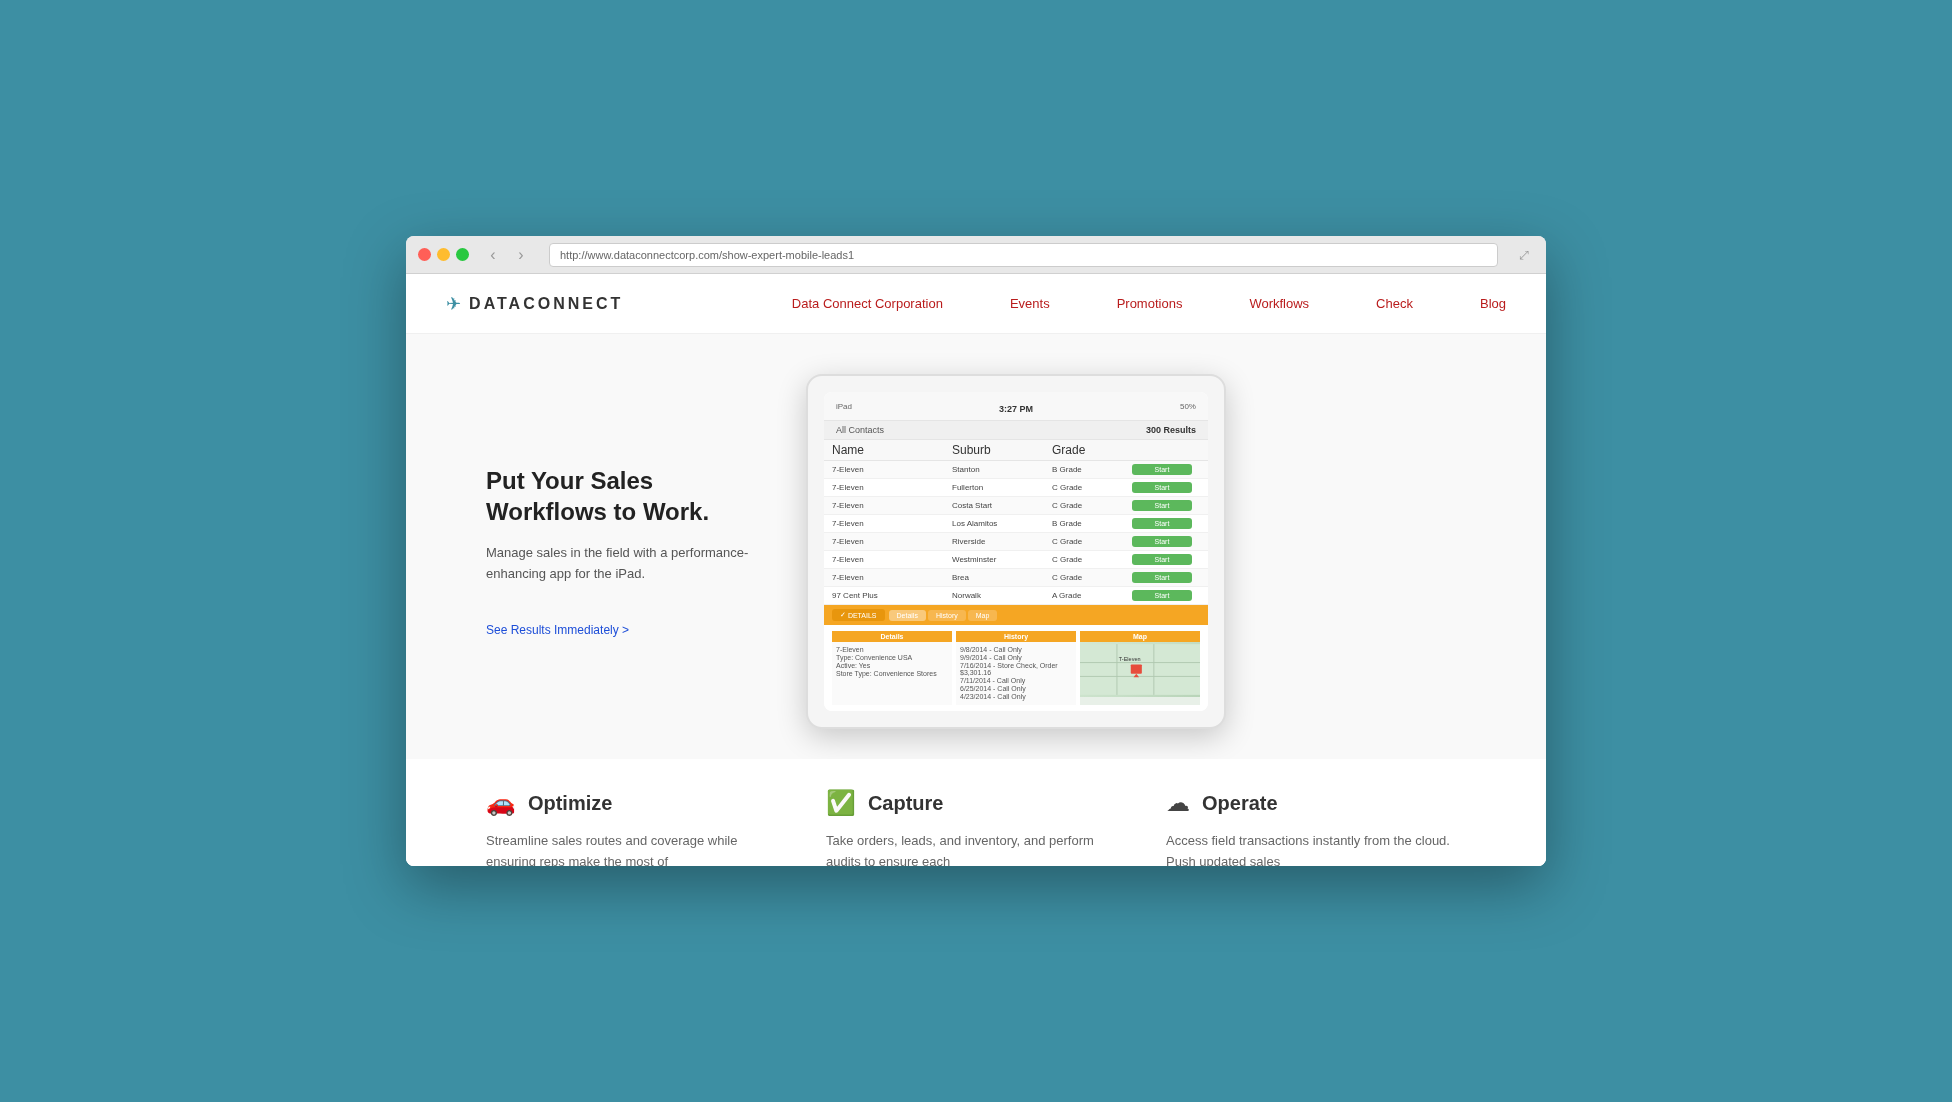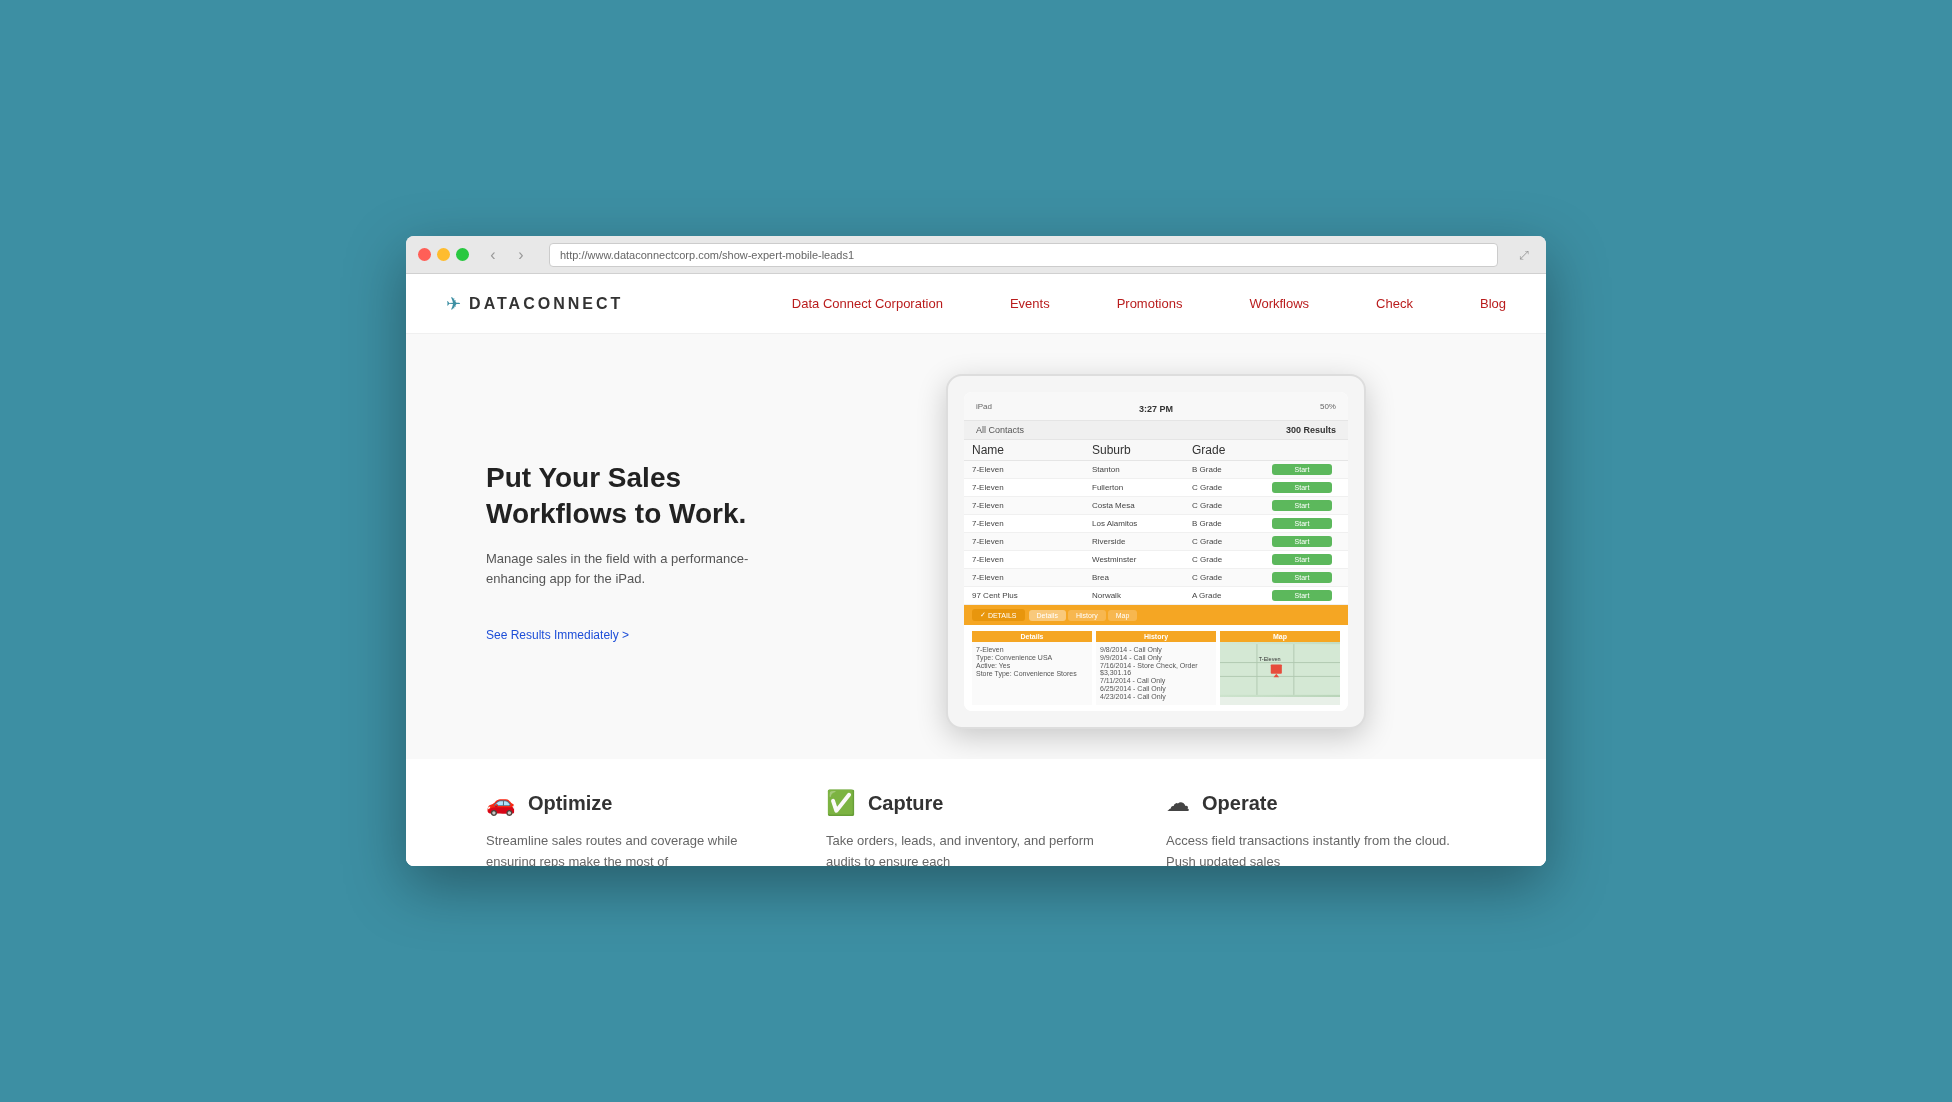--- a/index.html
+++ b/index.html
@@ -154,21 +154,21 @@
       background: #f9f9f9;
       align-items: center;
       gap: 40px;
     }
 
     .hero-text {
       flex: 0 0 280px;
     }
 
     .hero-heading {
-      font-size: 28px;
+      font-size: 24px;
       line-height: 1.3;
       color: #222;
       margin-bottom: 16px;
     }
 
     .hero-description {
       font-size: 13px;
       color: #555;
       line-height: 1.6;
       margin-bottom: 35px;
@@ -178,21 +178,21 @@
       font-size: 12px;
       color: #1d4ed8;
       text-decoration: none;
       cursor: pointer;
     }
 
     
     .ipad-mockup {
       flex: 1;
       display: flex;
-      justify-content: center;
+      justify-content: flex-start;
       align-items: center;
     }
 
     .ipad-frame {
       background: #f5f5f5;
       border-radius: 16px;
       padding: 16px;
       box-shadow: 0 8px 30px rgba(0,0,0,0.2);
       border: 2px solid #ddd;
       width: 420px;
@@ -526,21 +526,21 @@
               <span class="start-btn">Start</span>
             </div>
             <div class="table-row">
               <span class="table-cell">7-Eleven</span>
               <span class="table-cell">Fullerton</span>
               <span class="table-cell">C Grade</span>
               <span class="start-btn">Start</span>
             </div>
             <div class="table-row">
               <span class="table-cell">7-Eleven</span>
-              <span class="table-cell">Costa Mesa</span>
+              <span class="table-cell">Costa Start</span>
               <span class="table-cell">C Grade</span>
               <span class="start-btn">Start</span>
             </div>
             <div class="table-row">
               <span class="table-cell">7-Eleven</span>
               <span class="table-cell">Los Alamitos</span>
               <span class="table-cell">B Grade</span>
               <span class="start-btn">Start</span>
             </div>
             <div class="table-row">

